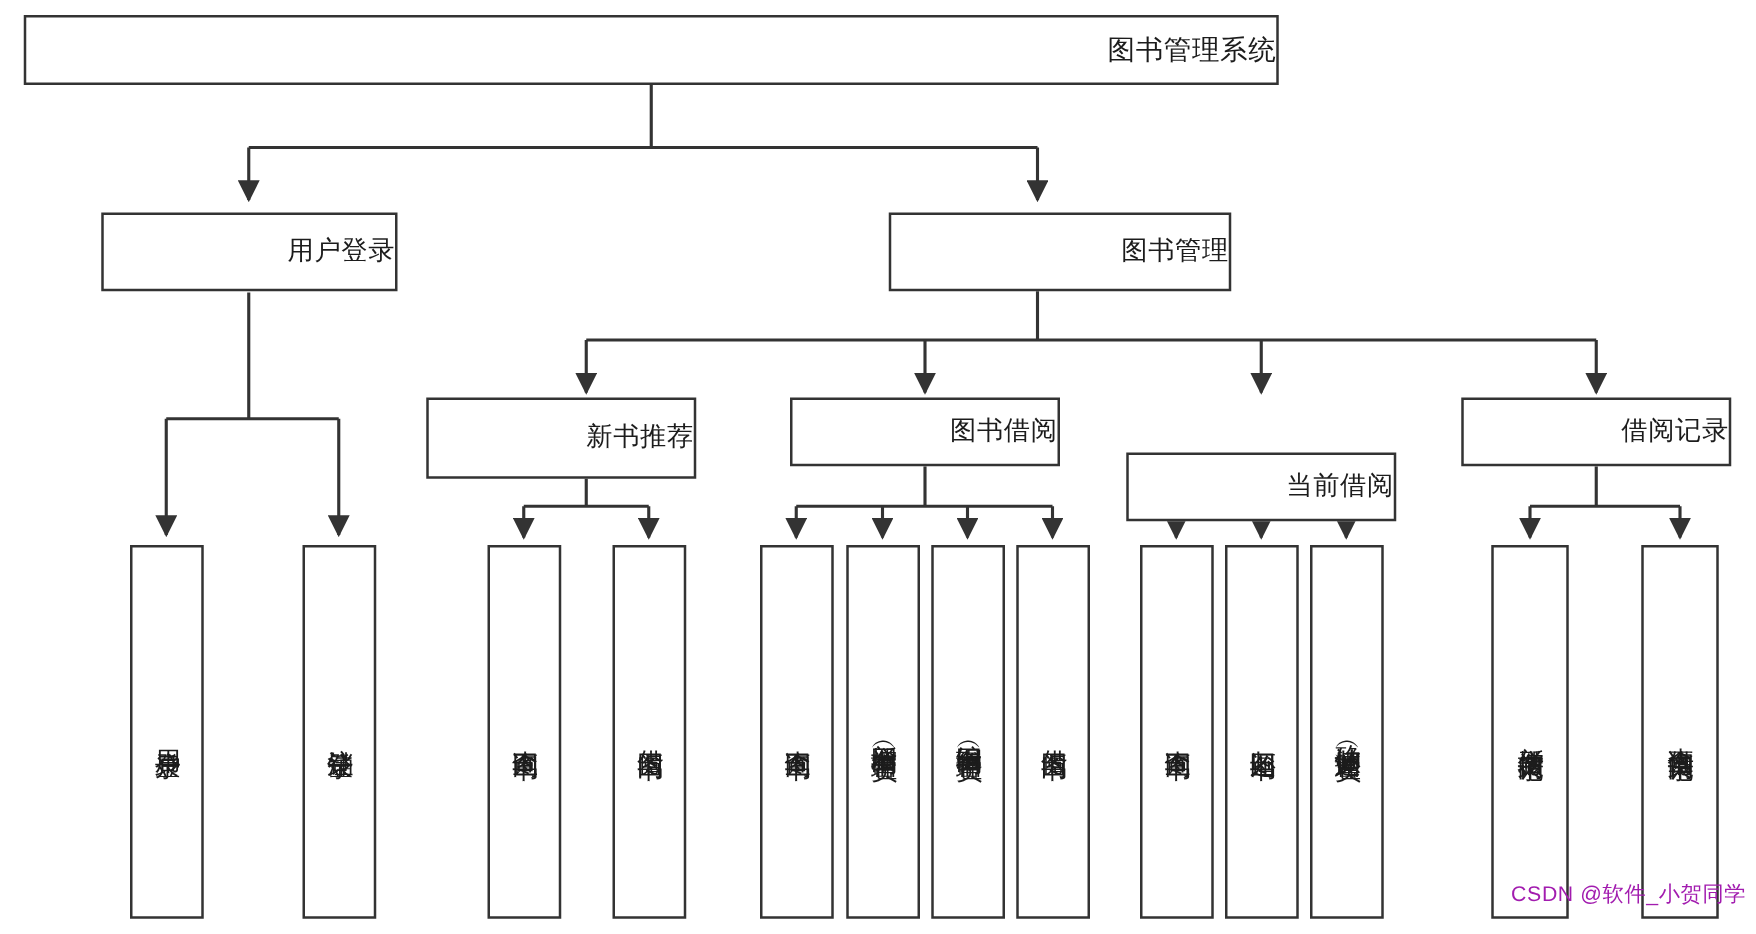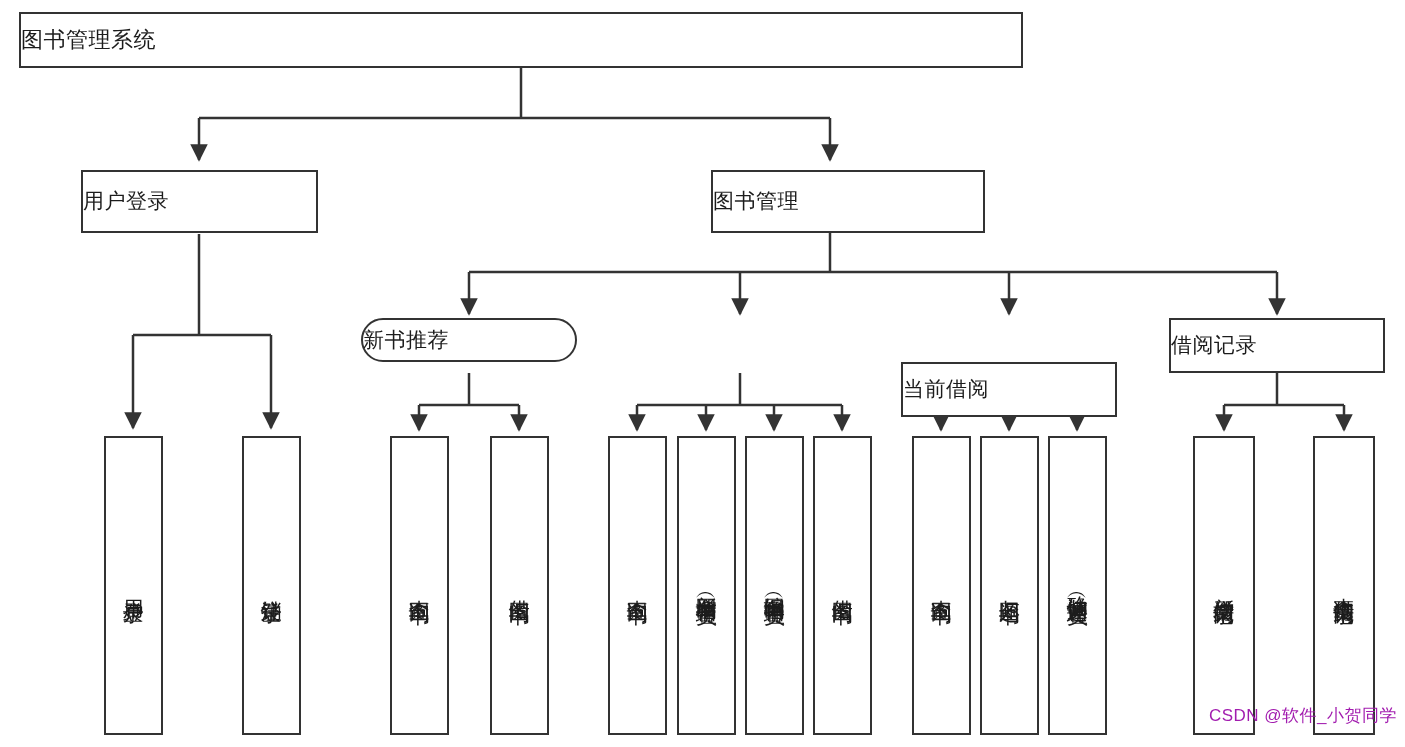--- a/index.html
+++ b/index.html
@@ -24,21 +24,21 @@
     width: 1405px;
     height: 747px;
   }
   .node {
     position: absolute;
     box-sizing: border-box;
     background: #ffffff;
     border: 2.5px solid #333333;
     display: flex;
     align-items: center;
-    justify-content: flex-start;
+    justify-content: flex-end;
     color: #1c1c1c;
   }
   .node .label {
     font-size: 21px;
     line-height: 1.18;
     letter-spacing: 0.5px;
     white-space: nowrap;
   }
   .node.vertical {
     align-items: center;
@@ -127,22 +127,25 @@
     <span class="label">图书管理系统</span>
   </div>
 
   <div class="node mid" style="left:81px; top:170px; width:237px; height:63px;">
     <span class="label">用户登录</span>
   </div>
   <div class="node mid" style="left:711px; top:170px; width:274px; height:63px;">
     <span class="label">图书管理</span>
   </div>
 
-  <div class="node mid" style="left:361px; top:318px; width:216px; height:44px;border-radius:26px;">
+  <div class="node mid" style="left:341px; top:318px; width:216px; height:65px;">
     <span class="label">新书推荐</span>
+  </div>
+  <div class="node mid" style="left:632px; top:318px; width:216px; height:55px;">
+    <span class="label">图书借阅</span>
   </div>
   <div class="node mid" style="left:901px; top:318px; width:216px; height:55px;margin-top:44px;">
     <span class="label">当前借阅</span>
   </div>
   <div class="node mid" style="left:1169px; top:318px; width:216px; height:55px;">
     <span class="label">借阅记录</span>
   </div>
 
   <div class="node vertical" style="left:104px; top:436px; width:59px; height:299px;">
     <span class="label">用户登录</span>

